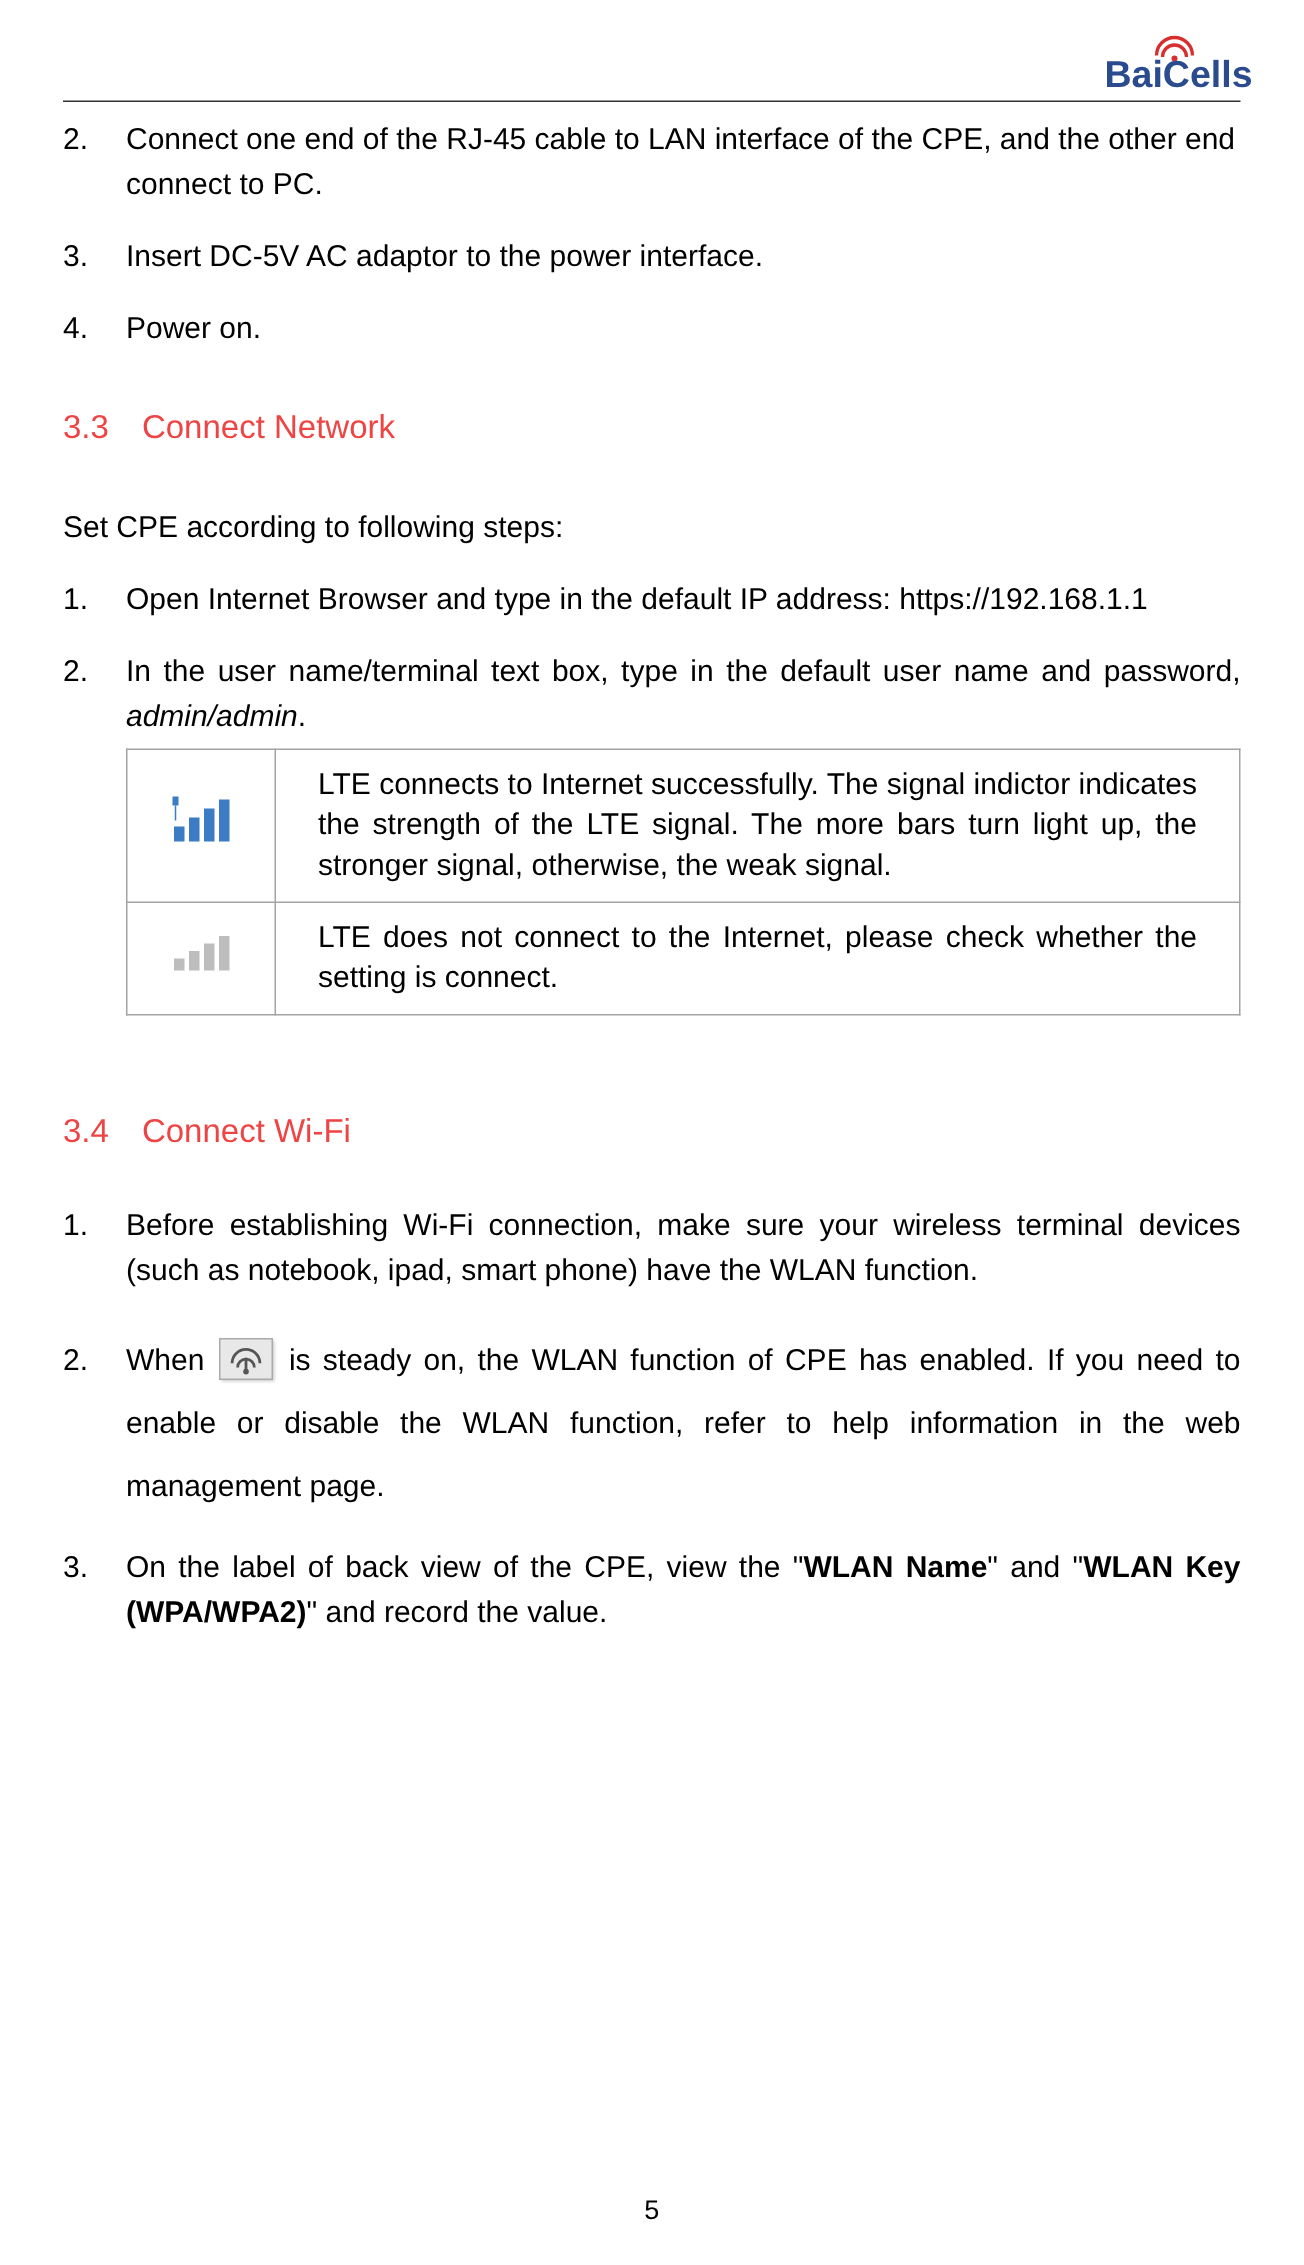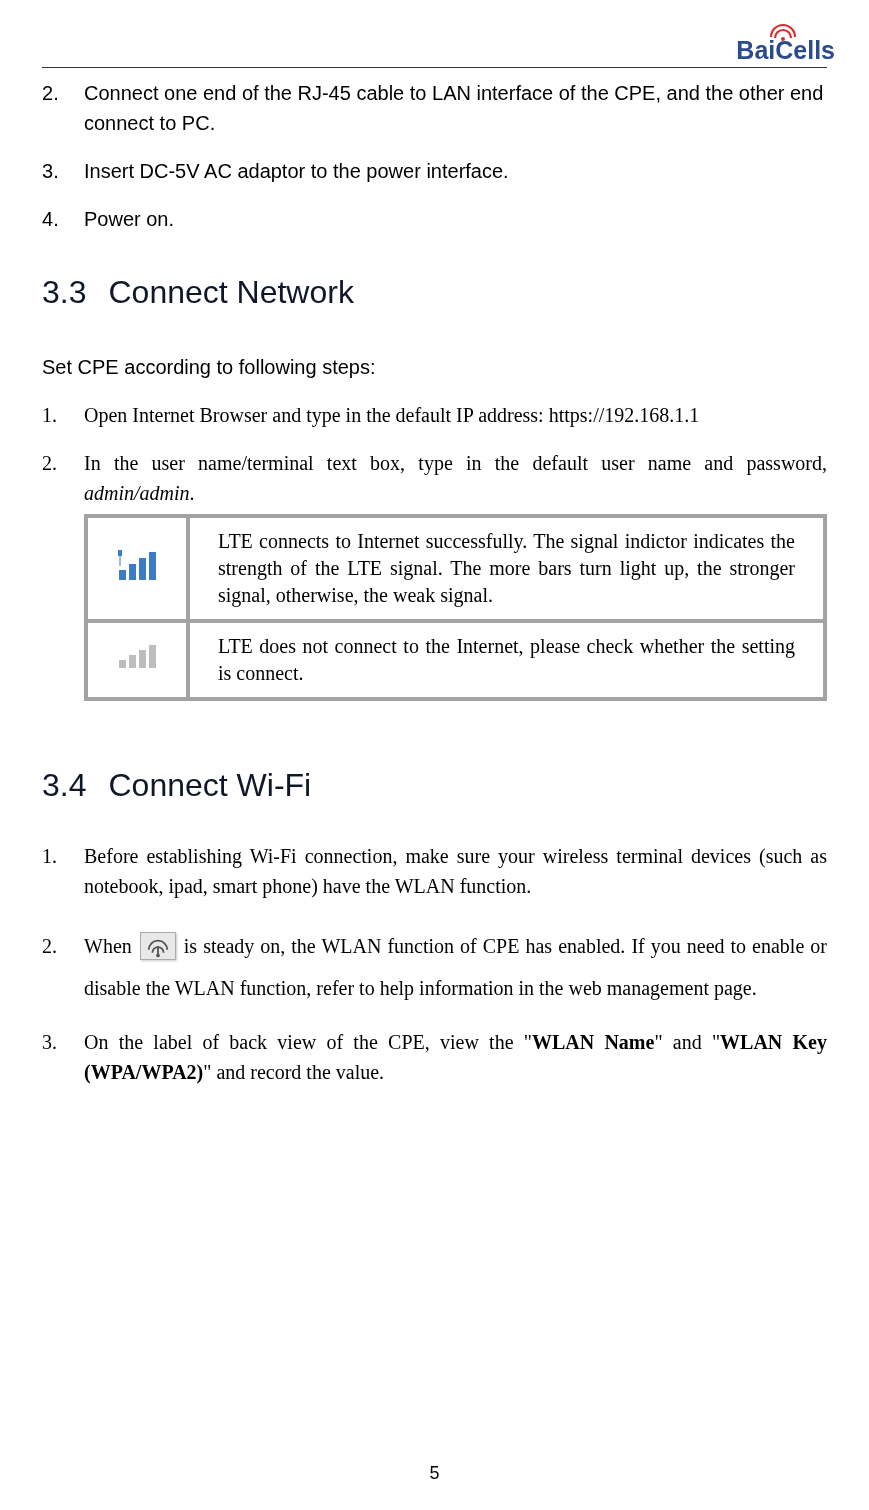--- a/index.html
+++ b/index.html
@@ -66,52 +66,51 @@
     ol.sub-list {
       list-style: none;
       counter-reset: subitem 0;
       margin-top: 16px;
     }
     ol.sub-list > li {
       counter-increment: subitem;
       position: relative;
       padding-left: 42px;
       margin-bottom: 18px;
-      font-family: Liberation Serif, serif;
     }
     ol.sub-list > li::before {
       content: counter(subitem) ".";
       position: absolute;
       left: 0;
       top: 0;
     }
     
     h2.section-heading {
-      font-size: 32px;
+      font-size: 22px;
       font-weight: normal;
       margin: 34px 0 32px 0;
       font-family: "Segoe UI", Arial, sans-serif;
-      color: #0f172a;
+      color: #ef4444;
     }
     h2.section-heading .num { display: inline-block; margin-right: 22px; }
     
     .body-text { margin-bottom: 18px; margin-top: 36px; }
     .justify { text-align: justify; }
     .italic { font-style: italic; }
     .bold { font-weight: bold; }
     
     .inner-para { margin-top: 16px; }
     
     table.signal-table {
       border-collapse: collapse;
       width: 100%;
       margin-top: 6px;
     }
     table.signal-table td {
-      border: 4px solid #a3a3a3;
+      border: 1px solid #a3a3a3;
       padding: 10px 28px;
       vertical-align: middle;
     }
     table.signal-table td.icon-cell {
       width: 80px;
       text-align: center;
     }
     table.signal-table td.desc-cell {
       text-align: justify;
       line-height: 1.35;

